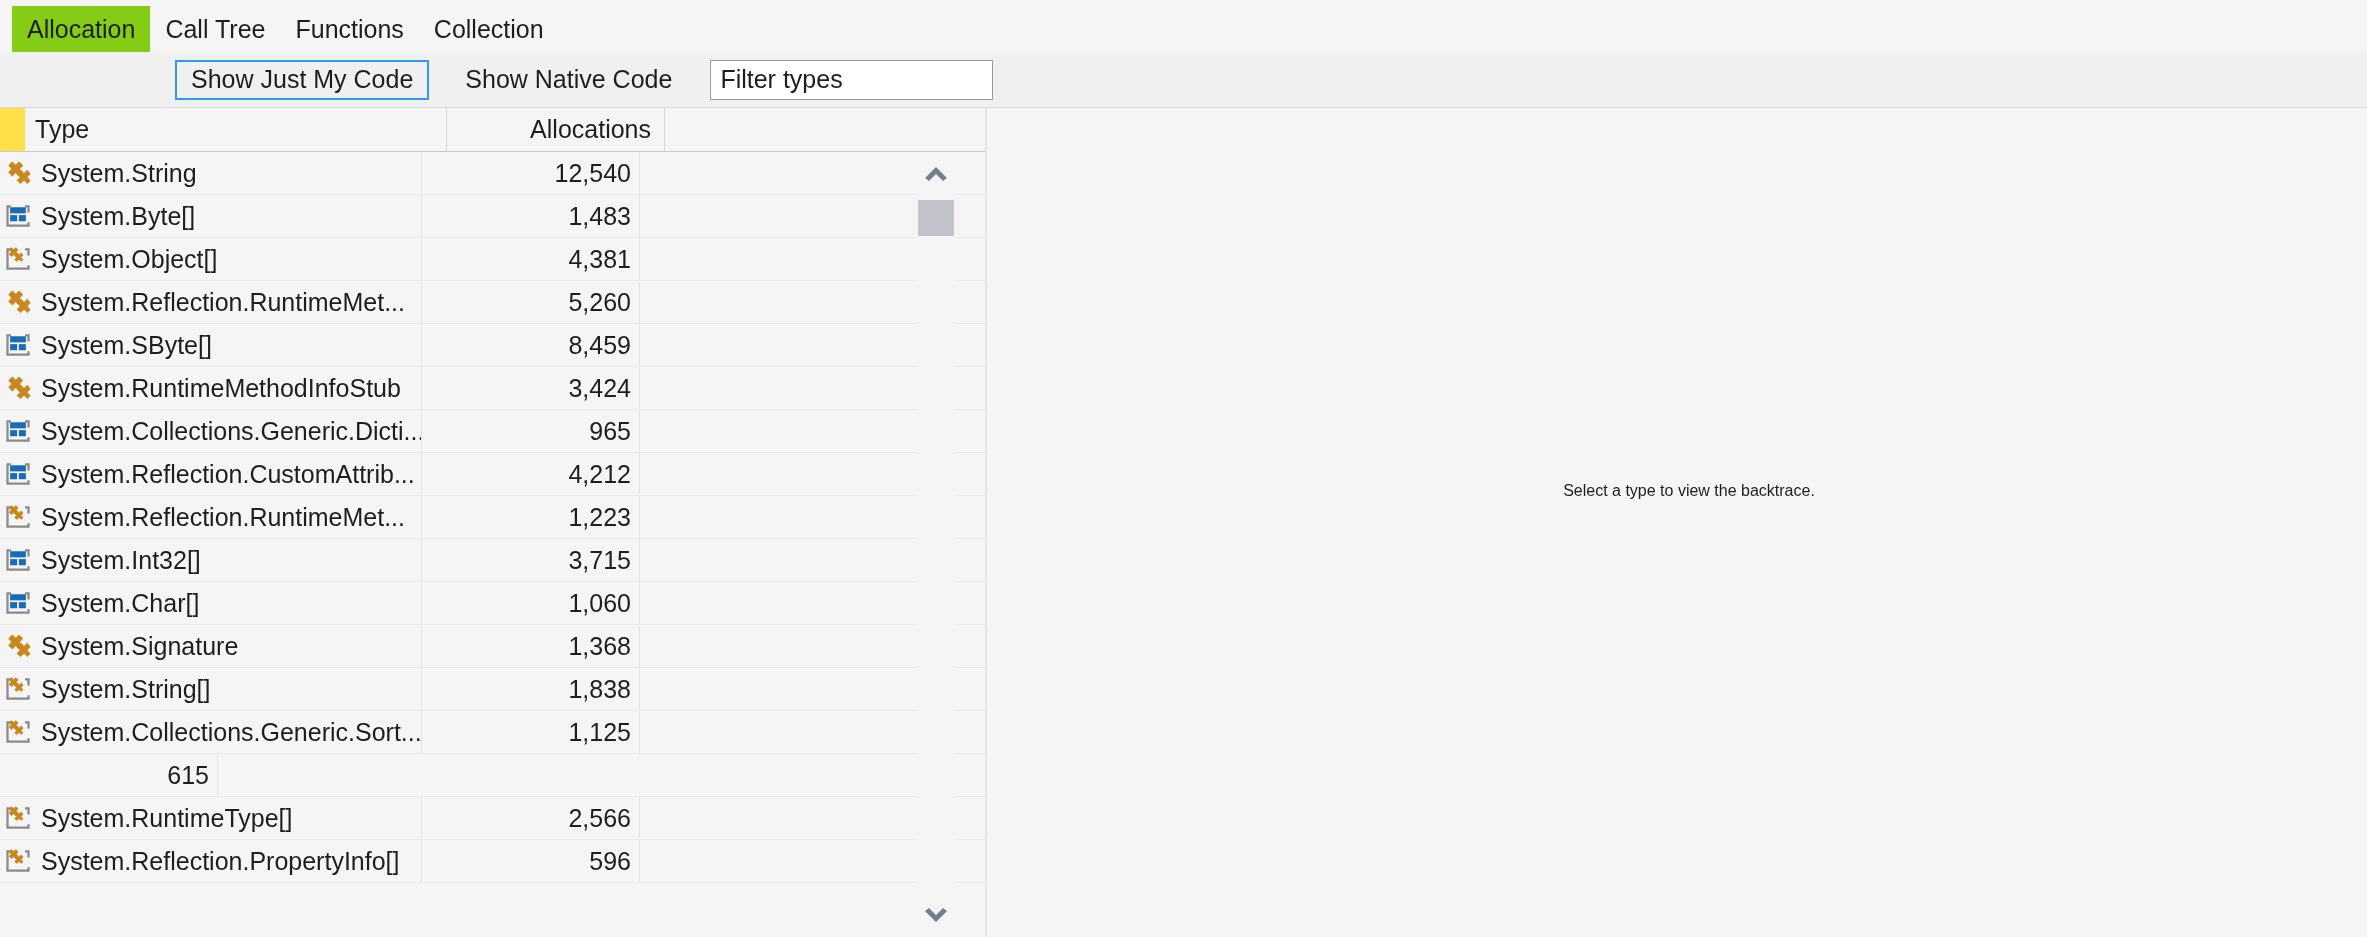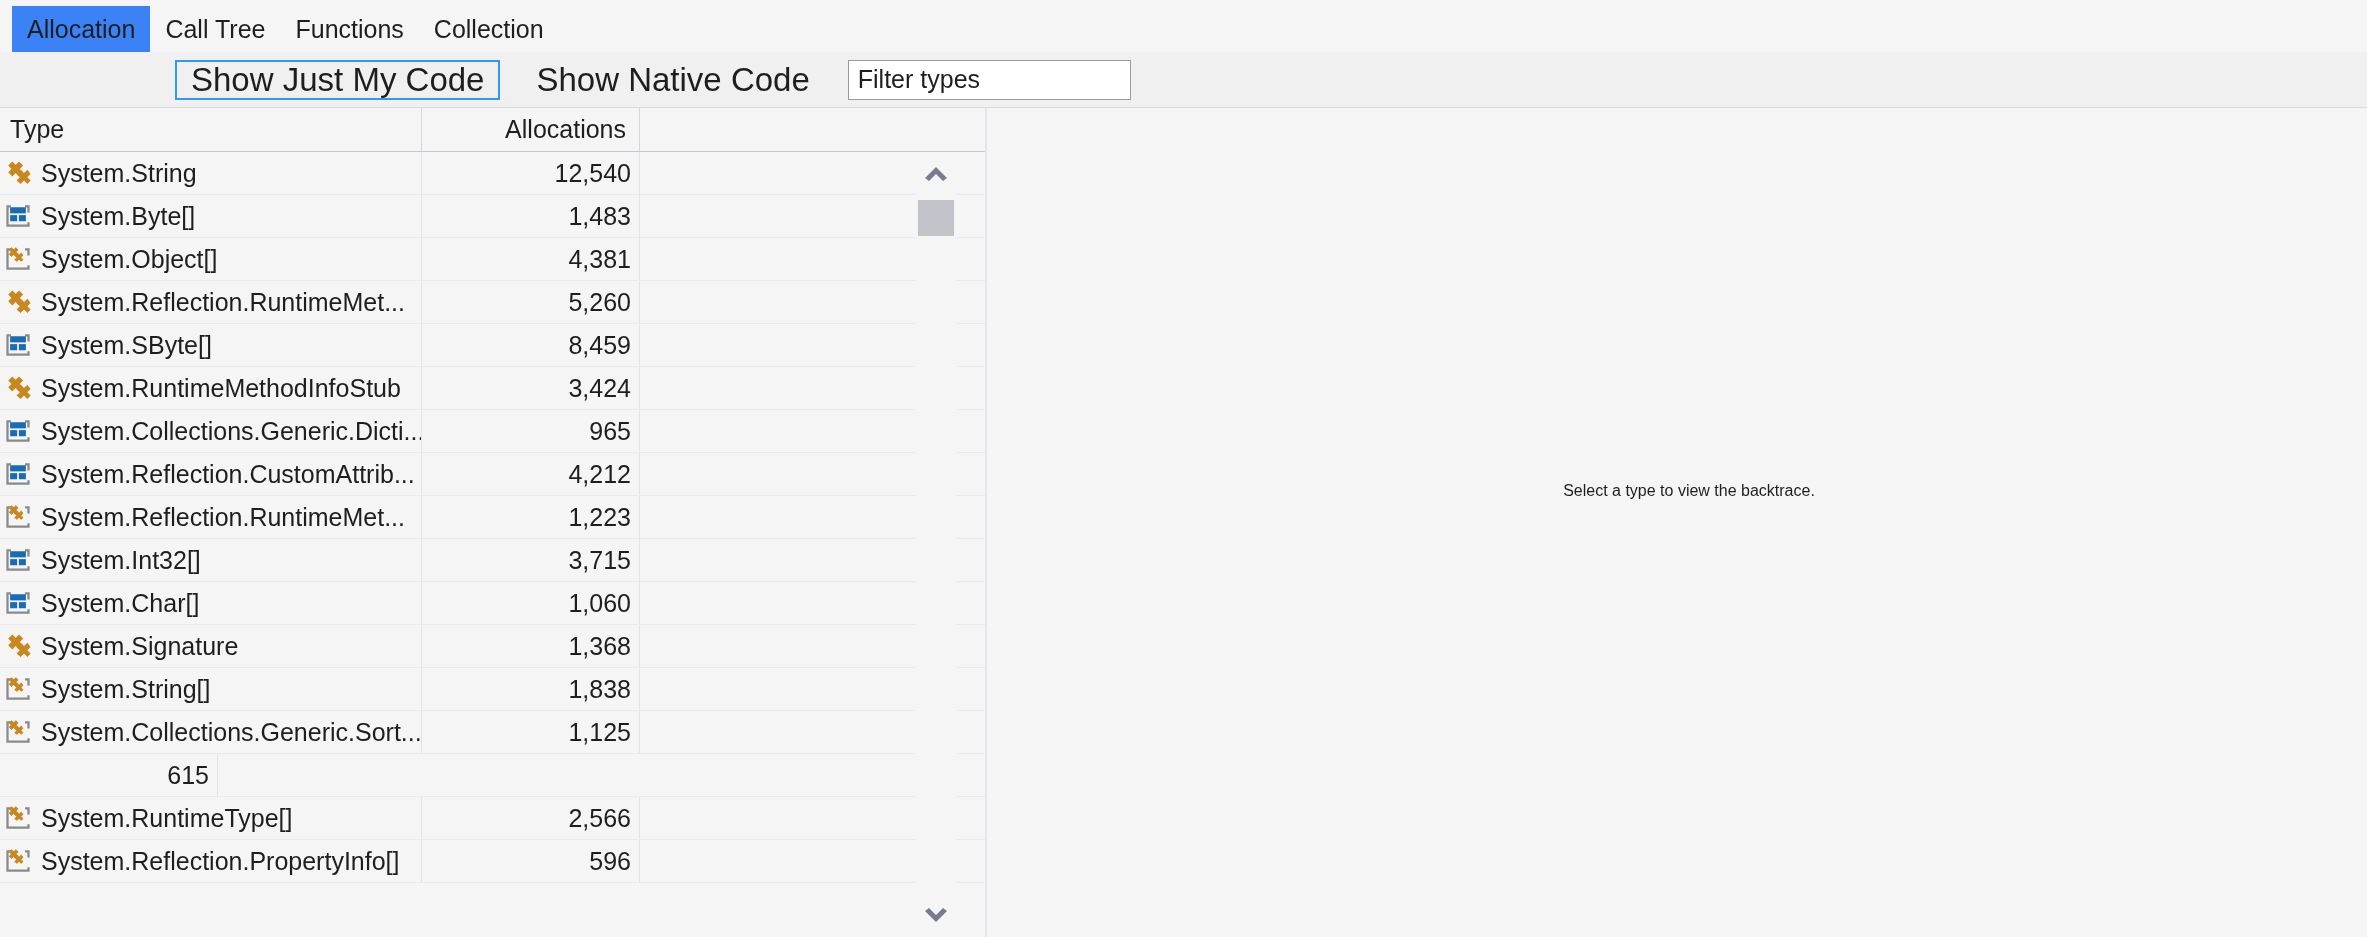--- a/index.html
+++ b/index.html
@@ -29,39 +29,39 @@
     display: flex;
     align-items: center;
     font-size: 25px;
     color: #1e1e1e;
     white-space: nowrap;
     background: transparent;
     border: none;
     font-family: "Liberation Sans", sans-serif;
     cursor: default;
   }
-  .tab.selected { background: #3b82f6; }
+  .tab.selected { background: #84cc16; }
 
   
   .toolbar {
     height: 56px;
     background: #f0f0f0;
     display: flex;
     align-items: center;
     flex: 0 0 auto;
     border-bottom: 1px solid #d8d8e0;
     position: relative;
   }
   .tb-spacer { width: 175px; height: 1px; }
   .tb-btn {
     height: 40px;
     padding: 0 14px;
     display: flex;
     align-items: center;
-    font-size: 33px;
+    font-size: 25px;
     color: #1e1e1e;
     background: transparent;
     border: 2px solid transparent;
     font-family: "Liberation Sans", sans-serif;
     cursor: default;
     white-space: nowrap;
   }
   .tb-btn.toggled { border-color: #2e9bf0; background: #f0f0f0; }
   .tb-gap { width: 20px; }
   .tb-input {
@@ -91,20 +91,21 @@
     min-height: 0;
   }
 
   
   .grid-head {
     display: flex;
     height: 44px;
     flex: 0 0 auto;
     background: #fde047;
     border-bottom: 1px solid #c8c8d4;
+    padding-left: 25px;
   }
   .gh-cell {
     font-size: 25px;
     color: #1e1e1e;
     display: flex;
     align-items: center;
     border-right: 1px solid #d5d5dd;
     background: #f5f5f5;
     cursor: default;
   }

